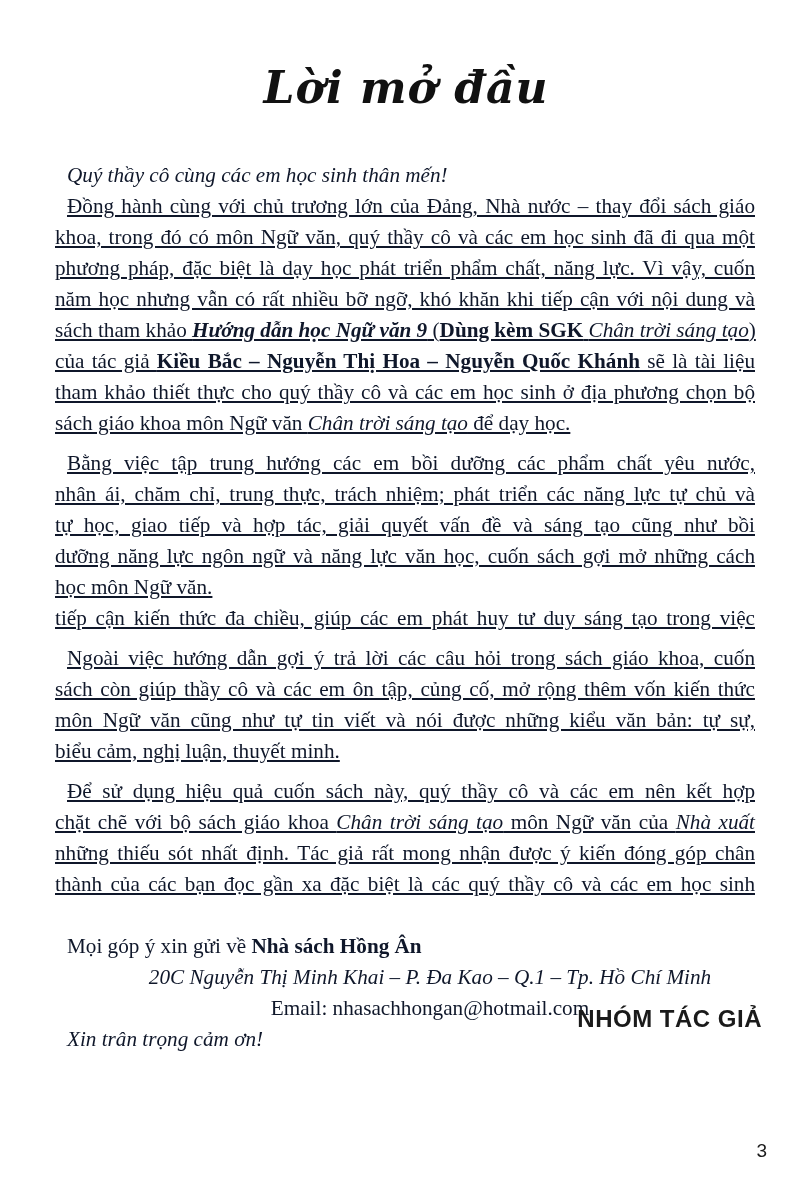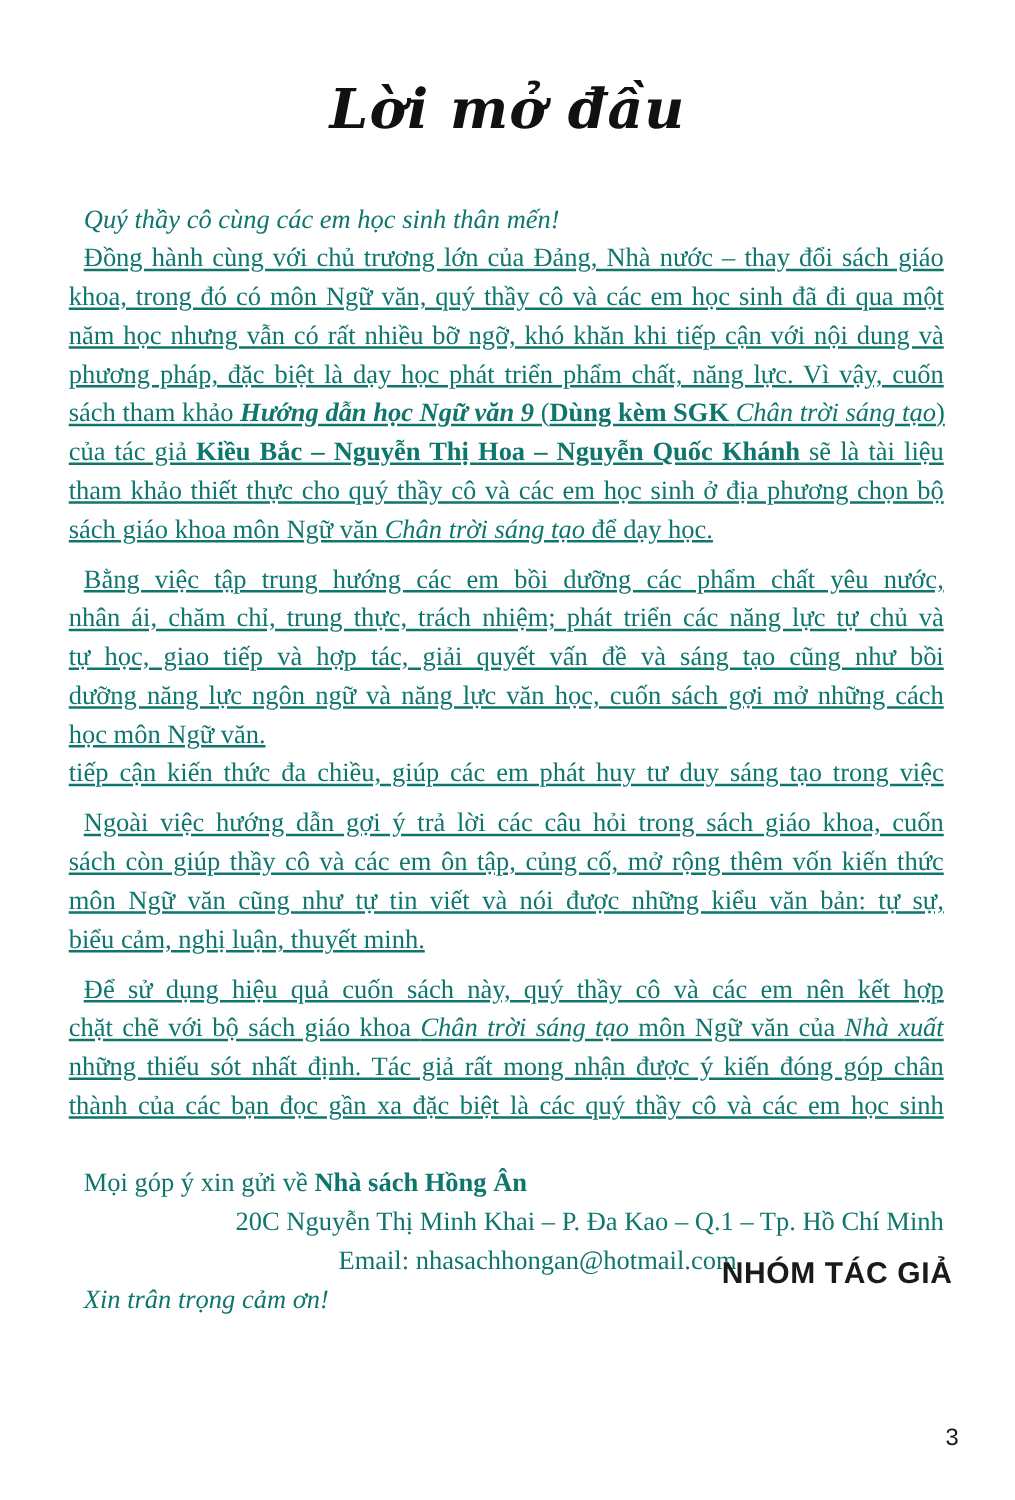--- a/index.html
+++ b/index.html
@@ -5,31 +5,31 @@
   html, body { margin: 0; padding: 0; background: #ffffff; }
   body { width: 812px; height: 1200px; position: relative; overflow: hidden; color: #1a1a1a; }
   .title {
     position: absolute; left: 0; top: 62px; width: 812px; text-align: center;
     font-family: "DejaVu Serif", serif; font-style: italic; font-weight: bold;
     font-size: 44px; letter-spacing: 1px; color: #111;
   }
   .body-text {
     position: absolute; left: 55px; top: 160px; width: 700px;
     font-family: "Liberation Serif", serif; font-size: 21.2px; line-height: 31px;
-    text-align: justify; color: #0f766e;
+    text-align: justify; color: #0f172a;
   }
   .line { display: block; white-space: nowrap; text-align-last: justify; }
   .line.last { text-align-last: left; }
   .i { font-style: italic; }
   .b { font-weight: bold; }
   .greet { display: block; font-style: italic; margin-left: 12px; margin-bottom: 0px; }
   .para { margin-bottom: 9px; text-decoration: underline; }
   .para .line:first-child { padding-left: 12px; }
   .contact { display: block; padding-left: 12px; margin-top: 31px; }
-  .address { display: block; text-align: right; padding-left: 50px; }
+  .address { display: block; text-align: center; padding-left: 50px; font-style: italic; }
   .email { display: block; text-align: center; padding-left: 50px; }
   .thanks { display: block; font-style: italic; padding-left: 12px; }
   .signature {
     position: absolute; right: 50px; top: 1005px;
     font-family: Liberation Sans, sans-serif; font-weight: bold; font-size: 24px; letter-spacing: 0.5px;
   }
   .page-num {
     position: absolute; right: 45px; top: 1140px;
     font-family: "Liberation Sans", sans-serif; font-size: 19px;
   }
@@ -38,22 +38,22 @@
 <body>
 
 <div class="title">Lời mở đầu</div>
 
 <div class="body-text">
   <span class="greet">Quý thầy cô cùng các em học sinh thân mến!</span>
 
   <div class="para">
     <span class="line">Đồng hành cùng với chủ trương lớn của Đảng, Nhà nước – thay đổi sách giáo</span>
     <span class="line">khoa, trong đó có môn Ngữ văn, quý thầy cô và các em học sinh đã đi qua một</span>
+    <span class="line">phương pháp, đặc biệt là dạy học phát triển phẩm chất, năng lực. Vì vậy, cuốn</span>
     <span class="line">năm học nhưng vẫn có rất nhiều bỡ ngỡ, khó khăn khi tiếp cận với nội dung và</span>
-    <span class="line">phương pháp, đặc biệt là dạy học phát triển phẩm chất, năng lực. Vì vậy, cuốn</span>
     <span class="line"><span>sách tham khảo </span><span class="i b">Hướng dẫn học Ngữ văn 9</span><span> (</span><span class="b">Dùng kèm SGK</span><span> </span><span class="i">Chân trời sáng tạo</span><span>)</span></span>
     <span class="line"><span>của tác giả </span><span class="b">Kiều Bắc – Nguyễn Thị Hoa – Nguyễn Quốc Khánh</span><span> sẽ là tài liệu</span></span>
     <span class="line">tham khảo thiết thực cho quý thầy cô và các em học sinh ở địa phương chọn bộ</span>
     <span class="line last"><span>sách giáo khoa môn Ngữ văn </span><span class="i">Chân trời sáng tạo</span><span> để dạy học.</span></span>
   </div>
 
   <div class="para">
     <span class="line">Bằng việc tập trung hướng các em bồi dưỡng các phẩm chất yêu nước,</span>
     <span class="line">nhân ái, chăm chỉ, trung thực, trách nhiệm; phát triển các năng lực tự chủ và</span>
     <span class="line">tự học, giao tiếp và hợp tác, giải quyết vấn đề và sáng tạo cũng như bồi</span>

